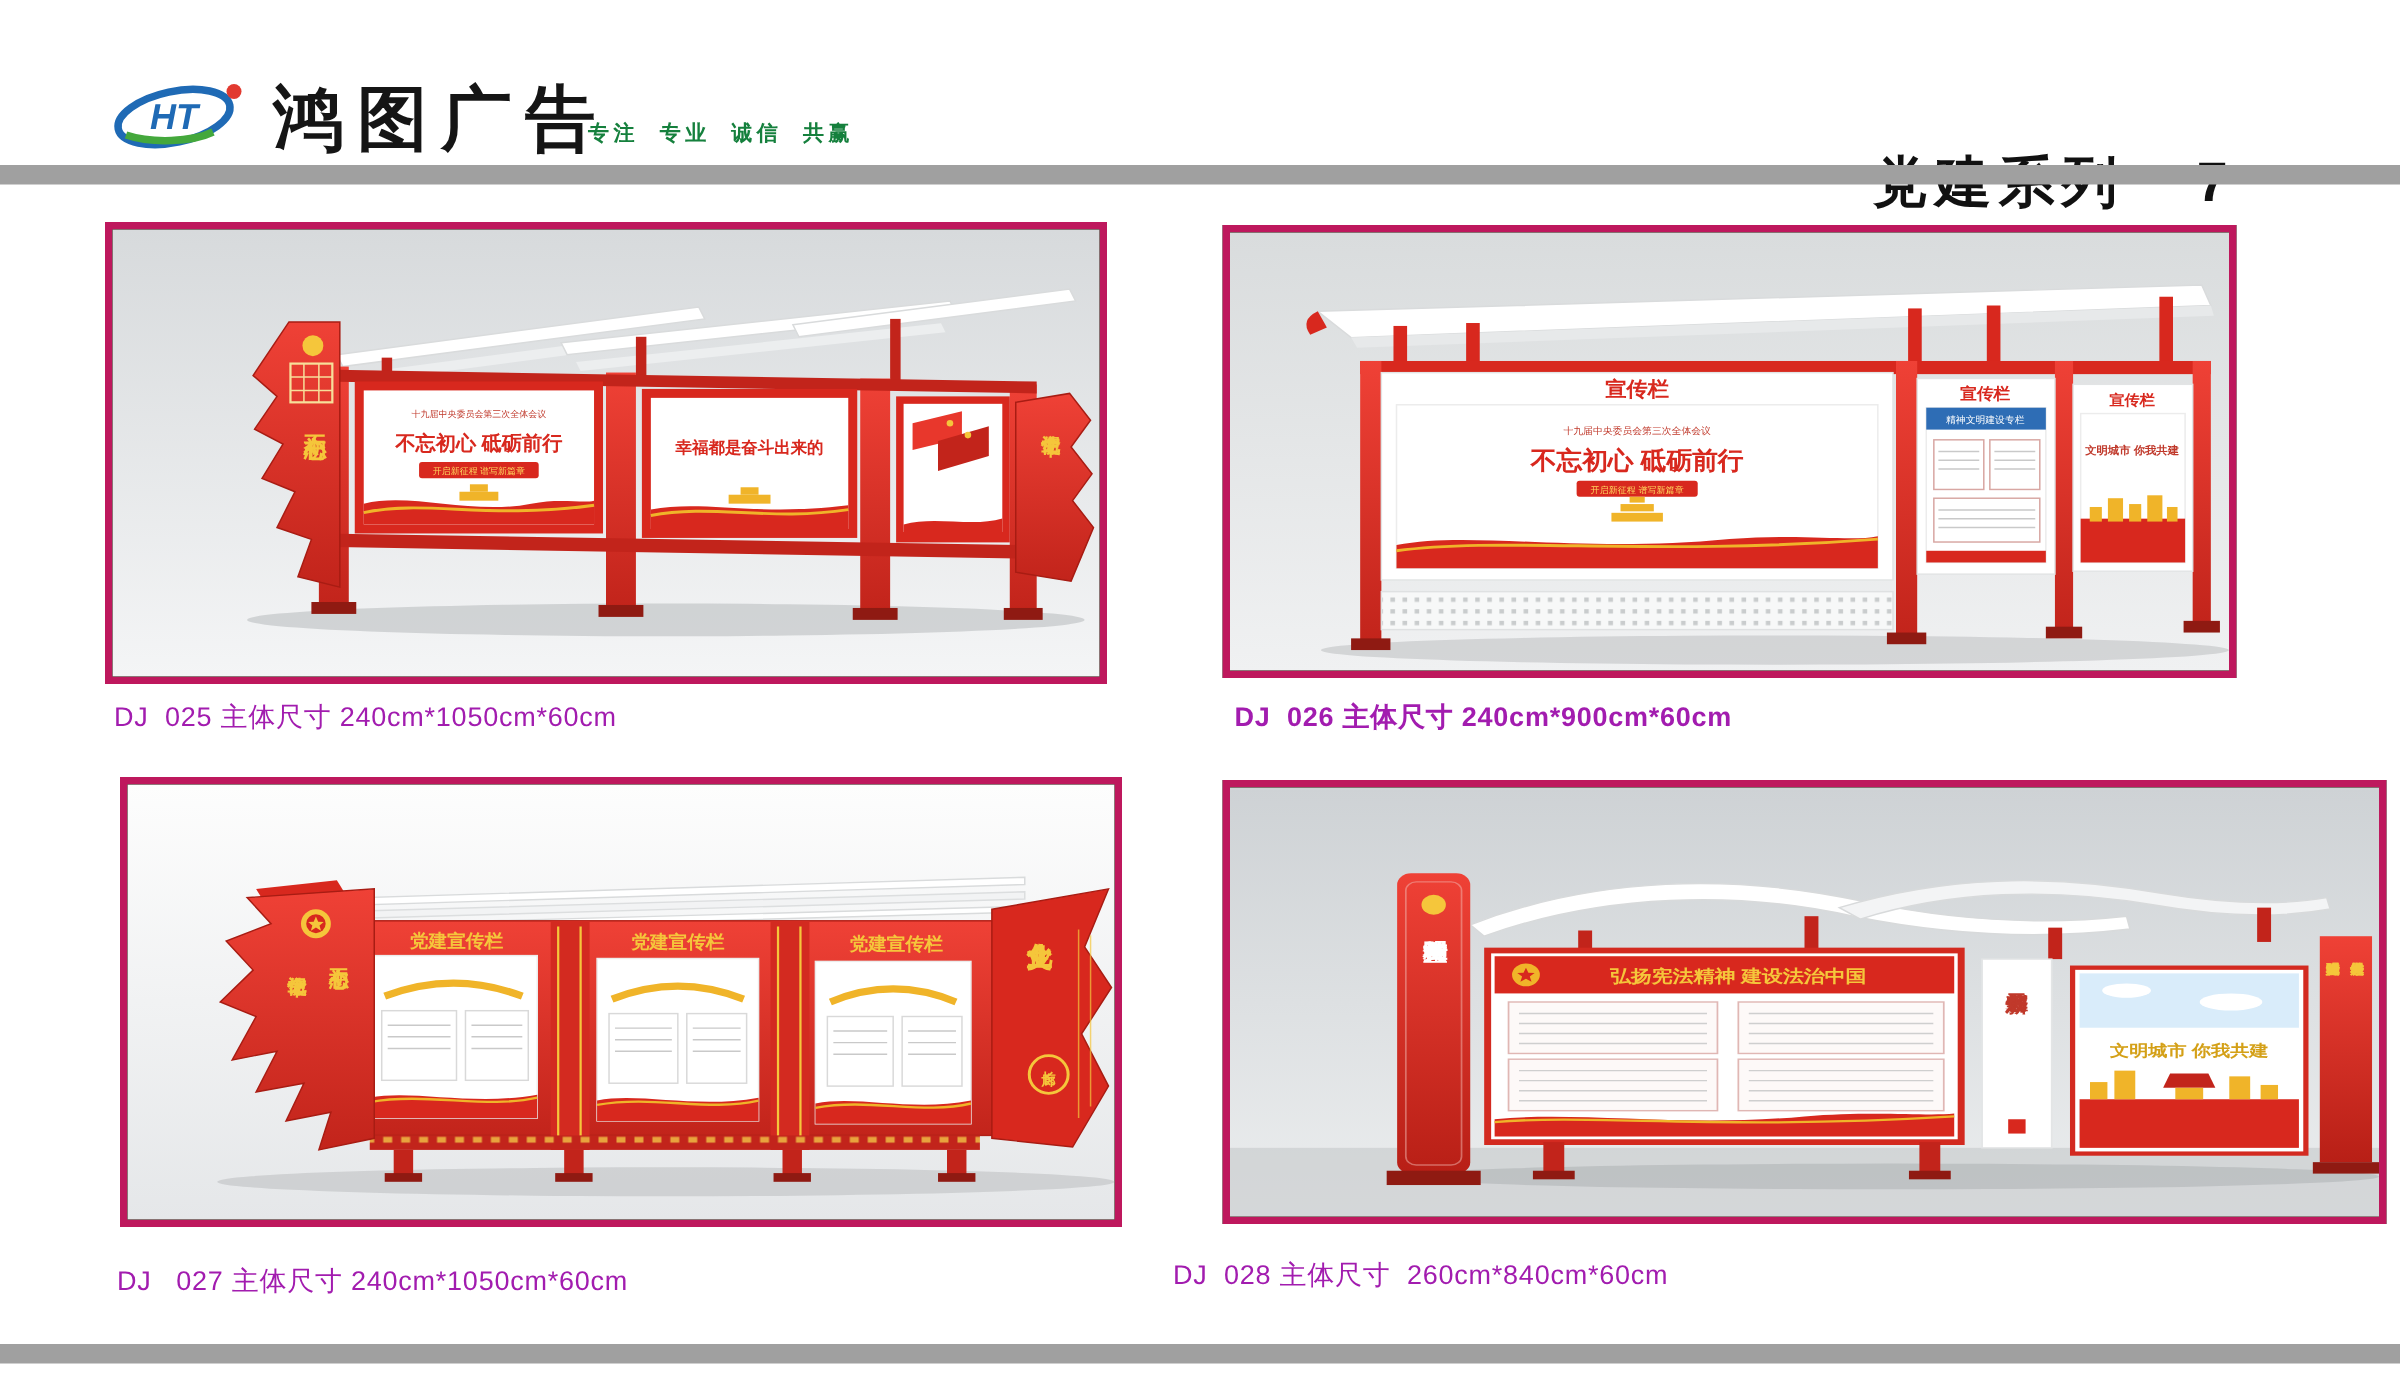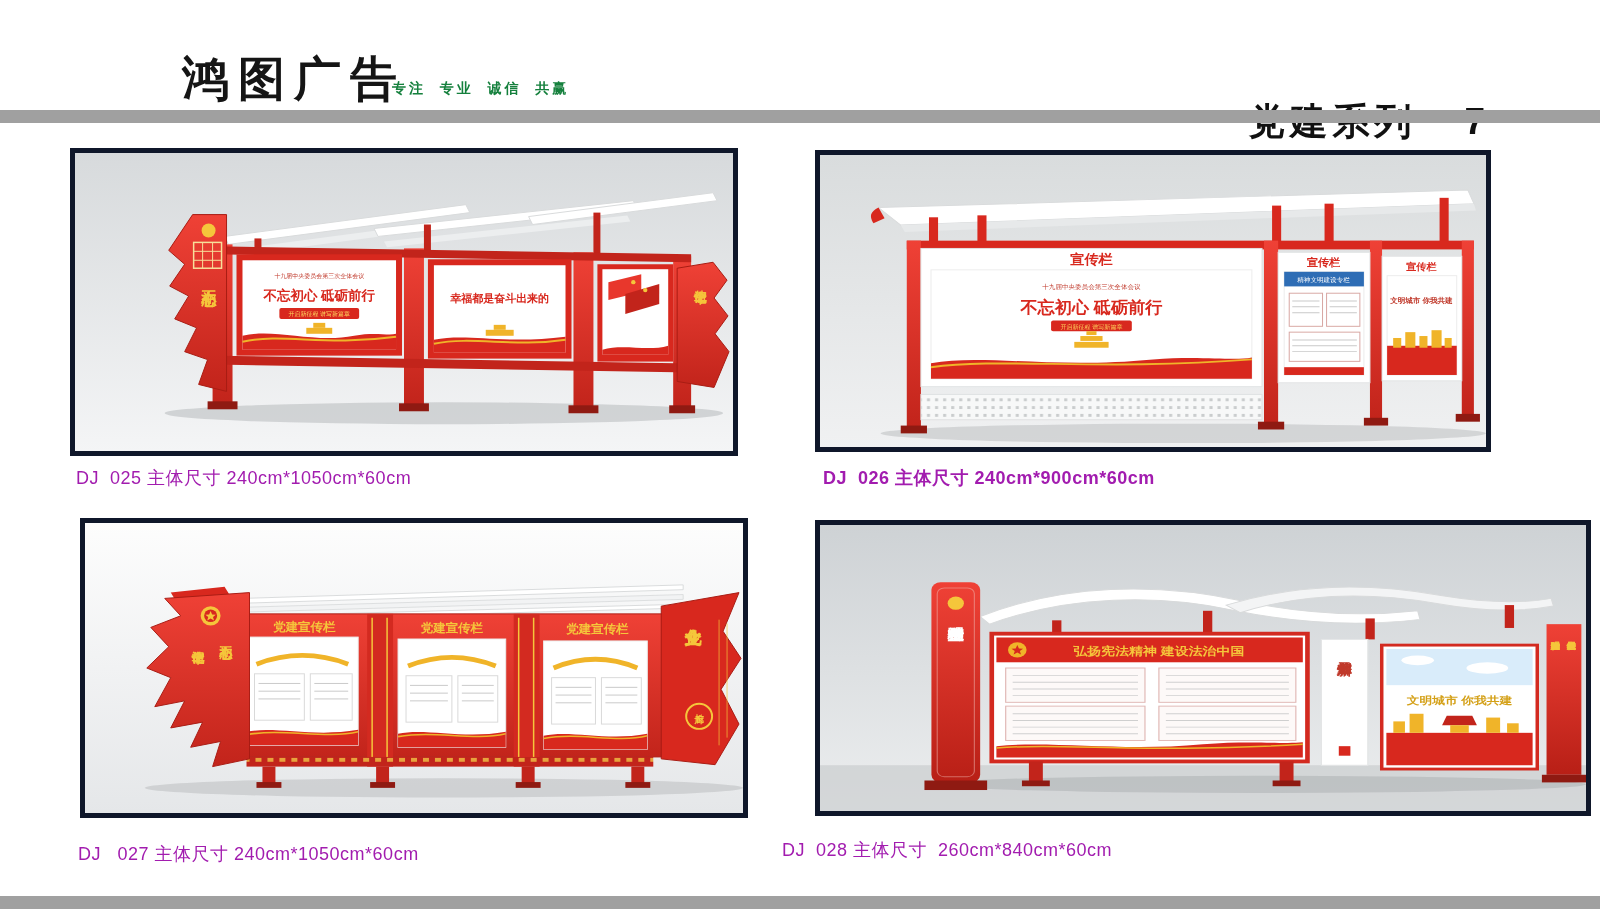--- a/index.html
+++ b/index.html
@@ -10,38 +10,46 @@
   .company-name{position:absolute;left:182px;top:48px;font-size:47px;font-weight:900;
         color:#151515;letter-spacing:9px;font-family:Liberation Sans, sans-serif;white-space:pre;}
   .tagline{position:absolute;left:392px;top:80px;font-size:14px;color:#15803d;
         letter-spacing:3px;white-space:pre;font-weight:bold;}
   .series-title{position:absolute;right:110px;top:54px;display:flex;align-items:baseline;gap:48px;
         font-size:37px;font-weight:700;color:#111;letter-spacing:5px;margin-top:43px;}
   .bar{position:absolute;left:0;width:1600px;height:13px;background:#a0a0a0;}
   .top-bar{top:110px;}
   .bottom-bar{top:896px;}
   
-  .panel{position:absolute;border:5px solid #0f172a;background:#15803d;box-sizing:border-box;}
+  .panel{position:absolute;border:5px solid #be185d;background:#15803d;box-sizing:border-box;}
   .panel svg{display:block;width:100%;height:100%;}
   #panel-1{left:70px;top:148px;width:668px;height:308px;}
   #panel-2{left:815px;top:150px;width:676px;height:302px;}
   #panel-3{left:80px;top:518px;width:668px;height:300px;}
   #panel-4{left:815px;top:520px;width:776px;height:296px;}
   .caption{position:absolute;font-size:18px;color:#a21caf;white-space:pre;letter-spacing:0.5px;}
   #caption-1{left:76px;top:466px;}
   #caption-2{left:823px;top:466px;font-weight:bold;}
   #caption-3{left:78px;top:842px;}
   #caption-4{left:782px;top:838px;}
   .vtext{writing-mode:vertical-rl;text-orientation:upright;}
 </style>
 </head>
 <body>
 
 <div class="page">
 
+  <div class="logo">
+    <svg viewBox="0 0 100 62">
+      <ellipse cx="44" cy="32" rx="38" ry="17" fill="none" stroke="#1f6ab5" stroke-width="5" transform="rotate(-12 44 32)"></ellipse>
+      <path d="M12,44 a40,15 0 0 0 58,-2" fill="none" stroke="#44a83c" stroke-width="5"></path>
+      <circle cx="84" cy="15" r="5" fill="#e23a30"></circle>
+      <text x="44" y="40" font-size="24" font-weight="bold" font-style="italic" fill="#1f6ab5" text-anchor="middle">HT</text>
+    </svg>
+  </div>
   <div class="company-name">鸿图广告</div>
   <div class="tagline">专注  专业  诚信  共赢</div>
   <div class="series-title">
     <span>党建系列</span>
     <span>7</span>
   </div>
   <div class="bar top-bar"></div>
 
   <div class="panel" id="panel-1">
     <svg viewBox="0 0 660 300" preserveAspectRatio="none">

